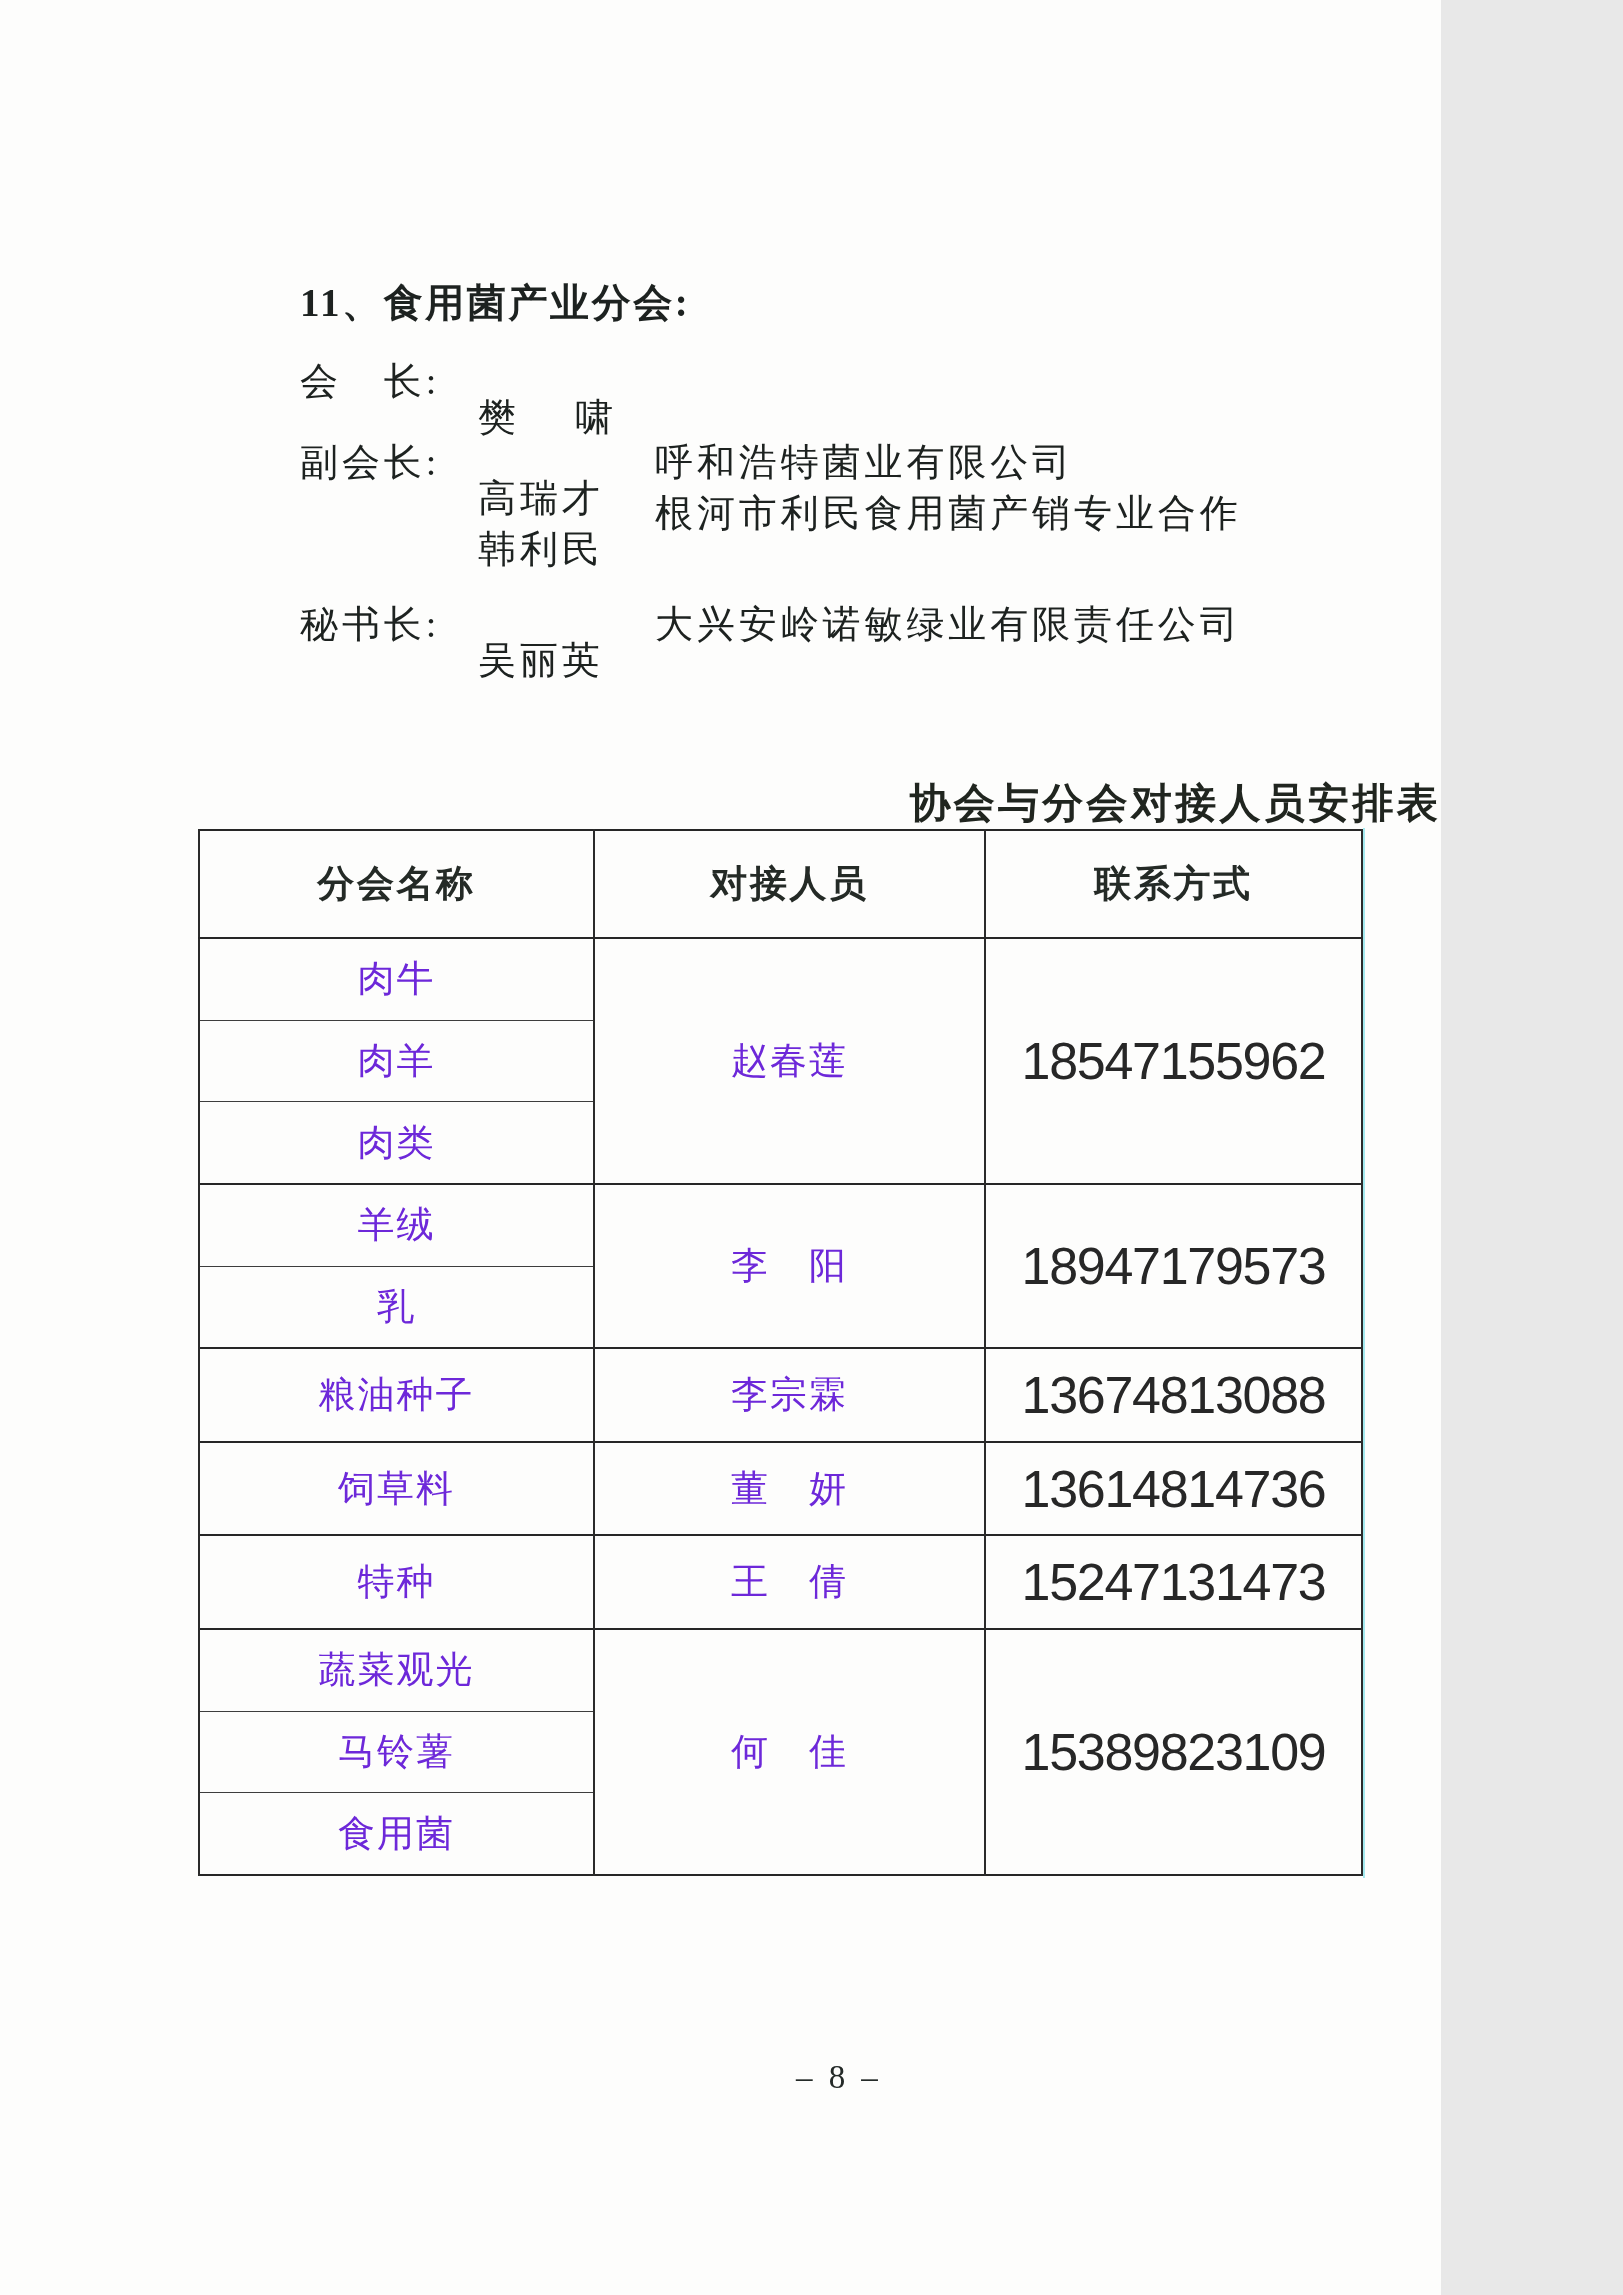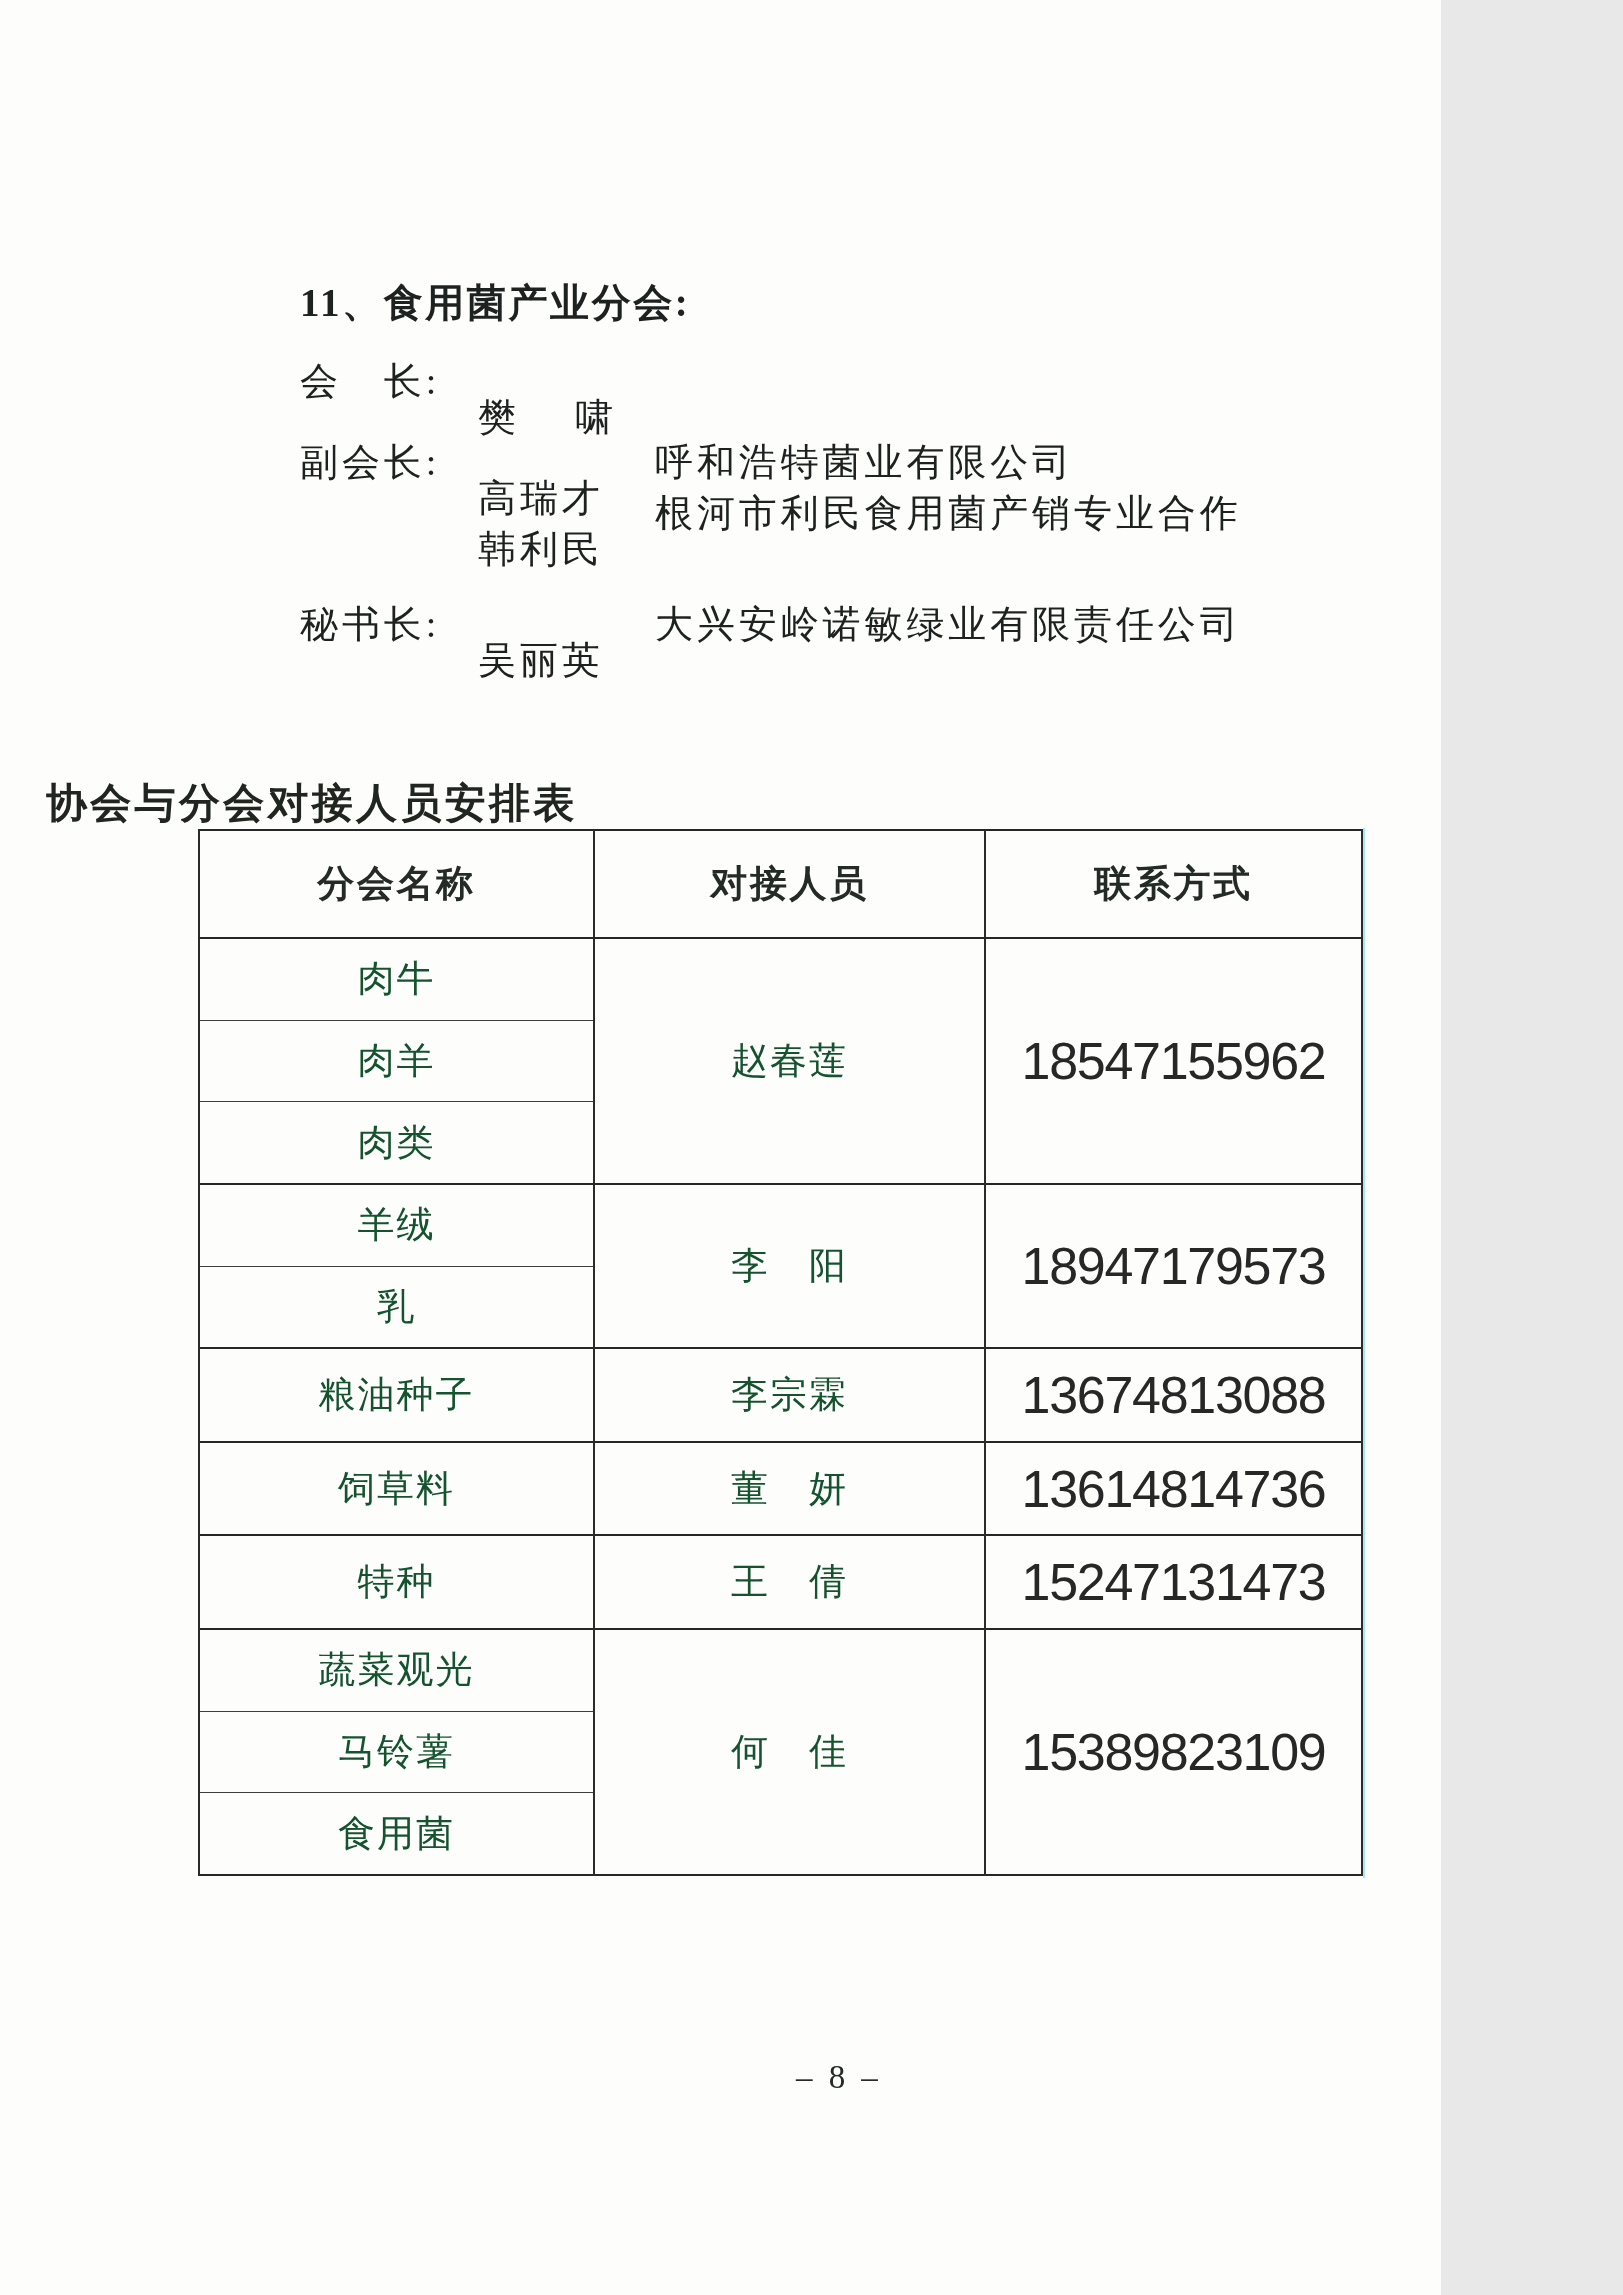--- a/index.html
+++ b/index.html
@@ -17,22 +17,22 @@
     position:absolute;left:300px;top:283px;
     font-size:39px;font-weight:bold;letter-spacing:2.6px;
     line-height:1;white-space:pre;
   }
   .intro-line{position:absolute;left:0;top:0;width:100%;height:47px;font-size:38px;line-height:1.15;text-align:right;}
   .intro-line .role{position:absolute;left:300px;letter-spacing:3.9px;white-space:pre;}
   .intro-line .oname{position:absolute;left:478px;letter-spacing:3.9px;white-space:pre;margin-top:36px;}
   .intro-line .company{position:absolute;left:655px;letter-spacing:3.9px;white-space:pre;}
   
   #table-title{
-    position:absolute;left:17px;right:0;top:776px;
-    text-align:left;text-indent:29px;
+    position:absolute;left:0;right:0;top:776px;
+    text-align:right;text-indent:29px;
     font-family:"Liberation Sans","DejaVu Sans",sans-serif;
     font-size:41px;font-weight:bold;letter-spacing:3.3px;
     color:#20251f;
   }
   
   #assignment-table{
     position:absolute;left:198px;top:829px;
     width:1164px;height:1047px;
     border-collapse:collapse;table-layout:fixed;
     background:transparent;
@@ -46,21 +46,21 @@
   }
   #assignment-table{border:2.6px solid #262626;}
   #assignment-table thead th{
     height:82px;
     border-bottom:2.6px solid #262626;
     font-size:37px;font-weight:bold;letter-spacing:2.6px;
     color:#242a26;
   }
   #assignment-table td.branch,
   #assignment-table td.contact{
-    font-size:37px;letter-spacing:2px;color:#14532d;white-space:pre;
+    font-size:37px;letter-spacing:2px;color:#6d28d9;white-space:pre;
   }
   #assignment-table td.phone{
     font-family:"Liberation Sans","DejaVu Sans",sans-serif;
     font-size:52px;letter-spacing:-1.3px;color:#272727;
   }
   #assignment-table tbody td.branch{border-top:1.3px solid #3d3d3d;}
   #assignment-table tbody tr.group-start td{border-top:2.6px solid #262626;}
   
   #page-number{
     position:absolute;left:796px;top:2059px;

